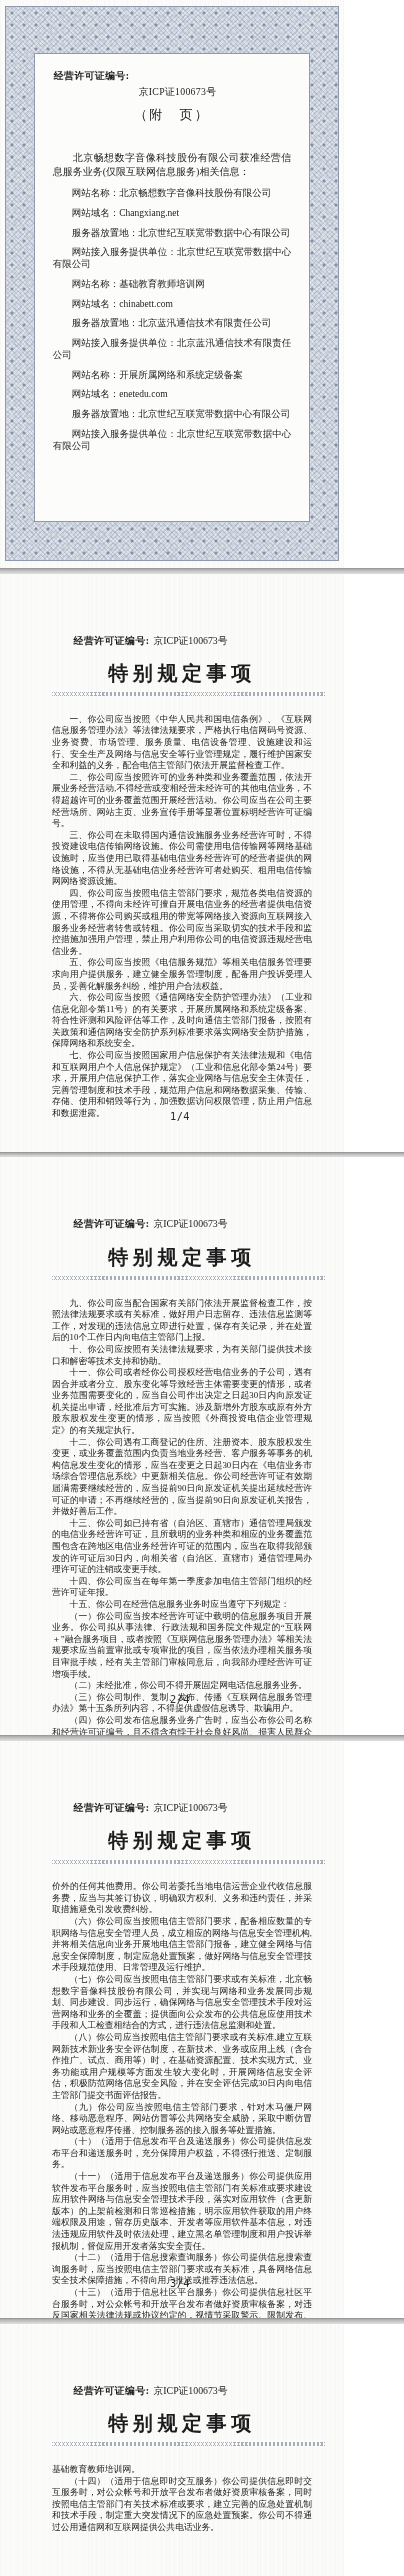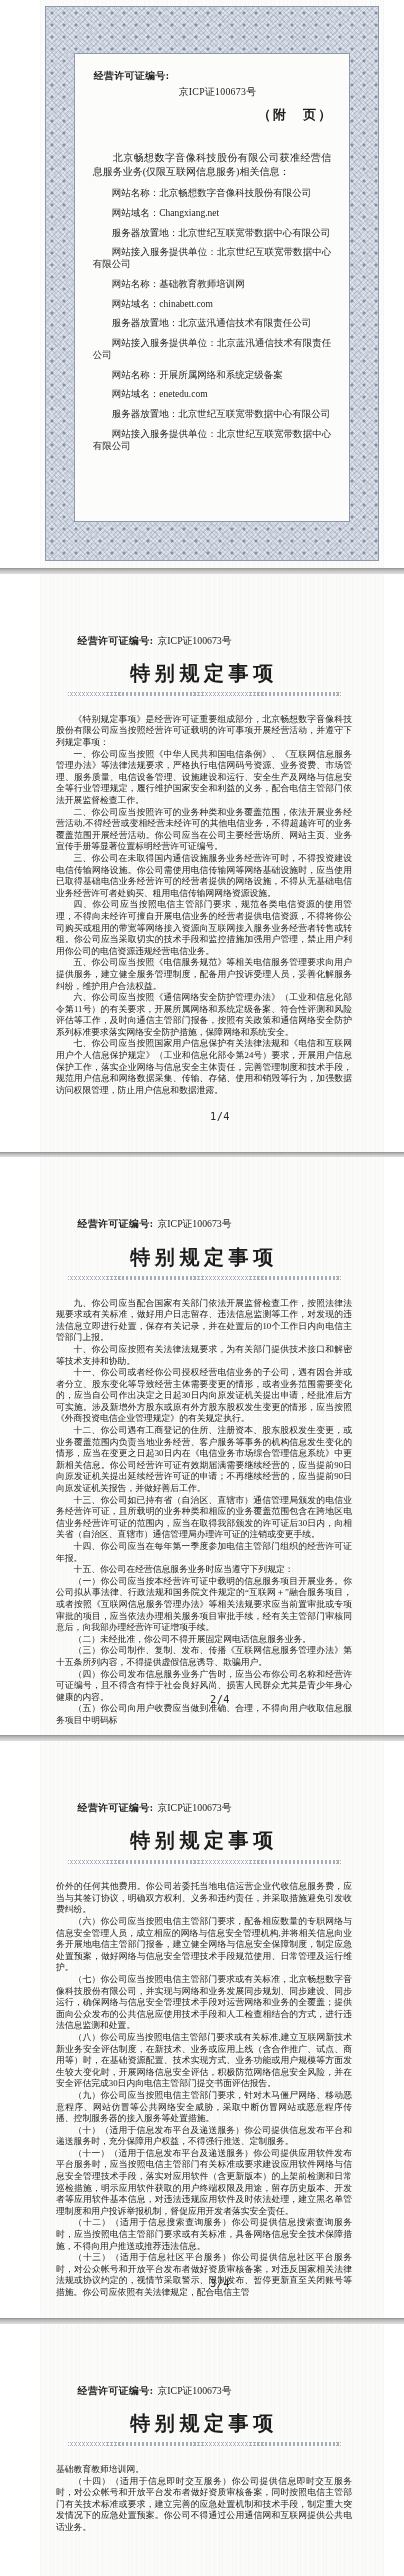--- a/index.html
+++ b/index.html
@@ -9,21 +9,20 @@
     color:#1c1c1c;
     font-family:"Liberation Serif","DejaVu Serif",serif;
   }
   .page{
     position:relative;
     width:344px;
     box-sizing:border-box;
     background:#fbfbfa;
     background-image:repeating-linear-gradient(90deg, rgba(0,0,0,0.014) 0 0.5px, transparent 0.5px 2.6px);
     overflow:hidden;
-    margin-left:40px;
   }
   .divider{
     height:5.7px;
     background:linear-gradient(180deg,#a9a9a9 0%,#c6c6c6 45%,#e0e0e0 100%);
     border-top:0.5px solid #9a9a9a;
     box-sizing:border-box;
   }
 
   
   .cert-frame{
@@ -63,43 +62,43 @@
   }
   .cert-title{
     margin:16.5px 0 0;
     text-align:center;
     font-size:14px;
     font-weight:700;
     letter-spacing:0.8px;
   }
   .cert-subtitle{
     margin:7.2px 0 0;
-    text-align:right;
+    text-align:center;
     font-size:13px;
-    font-weight:700;
+    font-weight:400;
     letter-spacing:2.1px;
   }
   .cert-intro{
     margin:27px 2.1px 0;
     font-size:10px;
     line-height:14px;
     text-indent:2em;
     text-align:justify;
   }
   .entries{margin-top:5.2px;font-family:Liberation Serif, serif;}
   .entry{
     margin:7.7px 2.1px;
     font-size:9.5px;
     line-height:12px;
     text-indent:2em;
     text-align:justify;
   }
 
   
-  .provisions{padding:61px 32px 0 16px;}
+  .provisions{padding:61px 32px 0 52px;}
   .doc-header{margin-left:21.6px;font-size:9.8px;}
   .hdr-label{font-weight:700;letter-spacing:0.5px;}
   .hdr-value{margin-left:4.1px;}
   .doc-title{
     margin:12.4px 0 0;
     text-align:center;
     font-size:20px;
     font-weight:700;
     letter-spacing:4.6px;
   }
@@ -176,21 +175,20 @@
 <div class="divider"></div>
 
 <section class="page provisions" style="height:578px;">
   <div class="doc-header">
     <span class="hdr-label">经营许可证编号:</span><span class="hdr-value">京ICP证100673号</span>
   </div>
   <h2 class="doc-title">特别规定事项</h2>
   <div class="zigzag"></div>
   <div class="doc-body">
 
-  <p class="para">《特别规定事项》是经营许可证重要组成部分，北京畅想数字音像科技股份有限公司应当按照经营许可证载明的许可事项开展经营活动，并遵守下列规定事项：</p>
       <p class="para">一、你公司应当按照《中华人民共和国电信条例》、《互联网信息服务管理办法》等法律法规要求，严格执行电信网码号资源、业务资费、市场管理、服务质量、电信设备管理、设施建设和运行、安全生产及网络与信息安全等行业管理规定，履行维护国家安全和利益的义务，配合电信主管部门依法开展监督检查工作。</p>
       <p class="para">二、你公司应当按照许可的业务种类和业务覆盖范围，依法开展业务经营活动,不得经营或变相经营未经许可的其他电信业务，不得超越许可的业务覆盖范围开展经营活动。你公司应当在公司主要经营场所、网站主页、业务宣传手册等显著位置标明经营许可证编号。</p>
       <p class="para">三、你公司在未取得国内通信设施服务业务经营许可时，不得投资建设电信传输网络设施。你公司需使用电信传输网等网络基础设施时，应当使用已取得基础电信业务经营许可的经营者提供的网络设施，不得从无基础电信业务经营许可者处购买、租用电信传输网网络资源设施。</p>
       <p class="para">四、你公司应当按照电信主管部门要求，规范各类电信资源的使用管理，不得向未经许可擅自开展电信业务的经营者提供电信资源，不得将你公司购买或租用的带宽等网络接入资源向互联网接入服务业务经营者转售或转租。你公司应当采取切实的技术手段和监控措施加强用户管理，禁止用户利用你公司的电信资源违规经营电信业务。</p>
       <p class="para">五、你公司应当按照《电信服务规范》等相关电信服务管理要求向用户提供服务，建立健全服务管理制度，配备用户投诉受理人员，妥善化解服务纠纷，维护用户合法权益。</p>
       <p class="para">六、你公司应当按照《通信网络安全防护管理办法》（工业和信息化部令第11号）的有关要求，开展所属网络和系统定级备案、符合性评测和风险评估等工作，及时向通信主管部门报备，按照有关政策和通信网络安全防护系列标准要求落实网络安全防护措施，保障网络和系统安全。</p>
       <p class="para">七、你公司应当按照国家用户信息保护有关法律法规和《电信和互联网用户个人信息保护规定》（工业和信息化部令第24号）要求，开展用户信息保护工作，落实企业网络与信息安全主体责任，完善管理制度和技术手段，规范用户信息和网络数据采集、传输、存储、使用和销毁等行为，加强数据访问权限管理，防止用户信息和数据泄露。</p>
     </div>
   <div class="pageno">1/4</div>
 </section>

